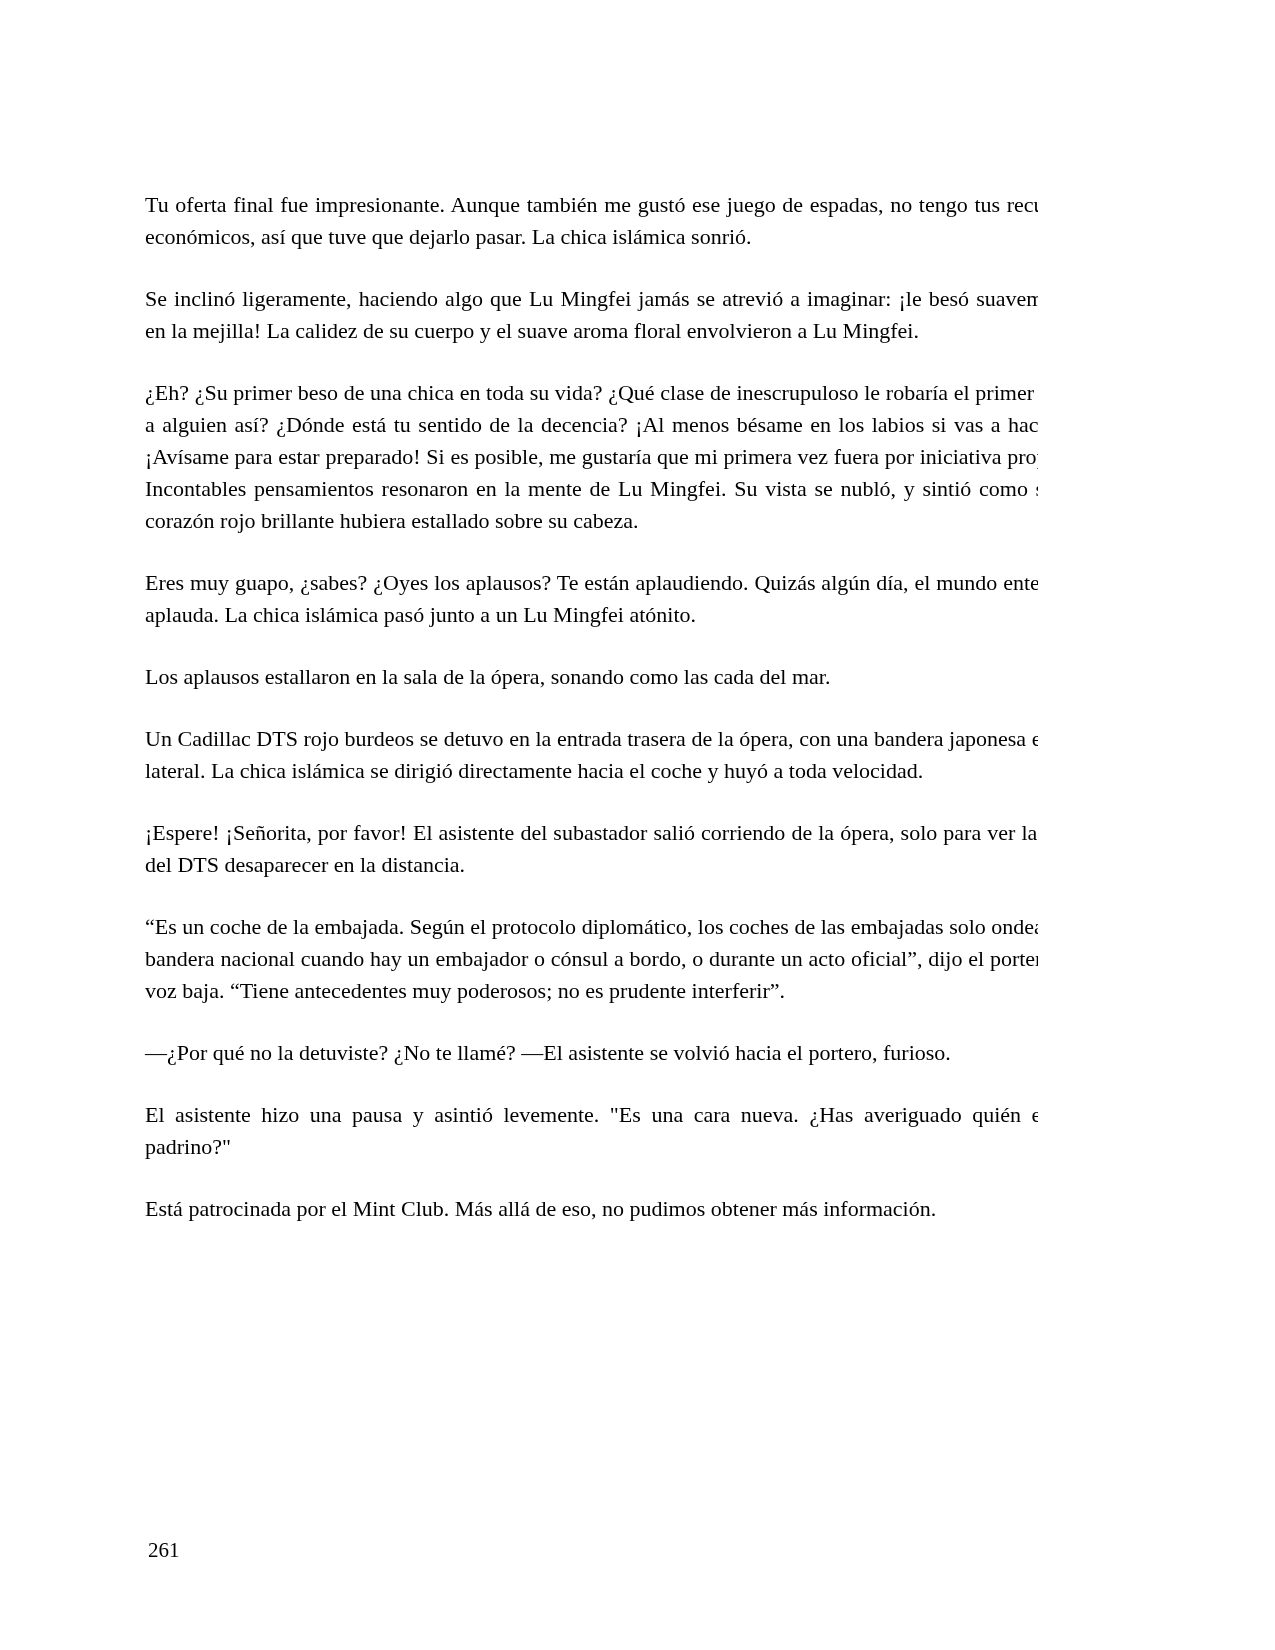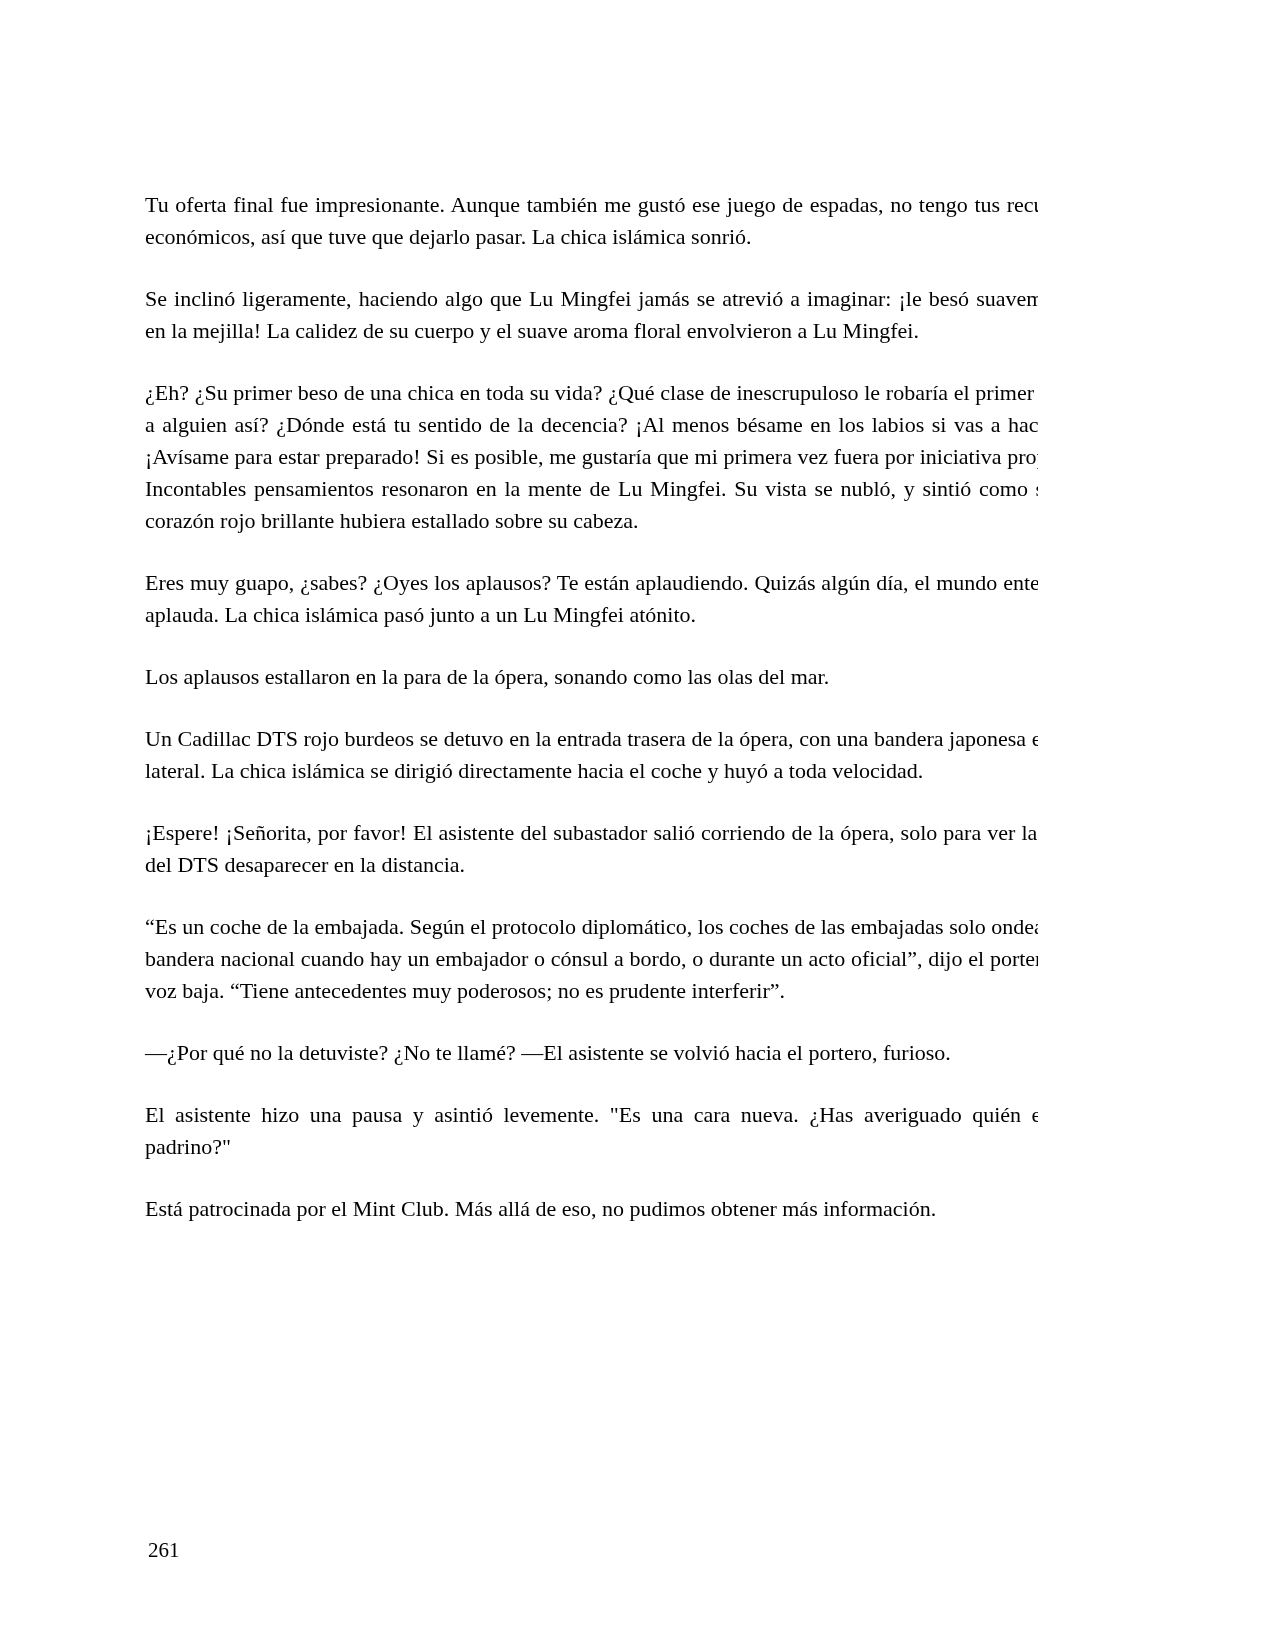--- a/index.html
+++ b/index.html
@@ -42,21 +42,21 @@
 </style>
 </head>
 <body>
 
 <div class="page">
   <div class="text-body">
     <p>Tu oferta final fue impresionante. Aunque también me gustó ese juego de espadas, no tengo tus recursos económicos, así que tuve que dejarlo pasar. La chica islámica sonrió.</p>
     <p>Se inclinó ligeramente, haciendo algo que Lu Mingfei jamás se atrevió a imaginar: ¡le besó suavemente en la mejilla! La calidez de su cuerpo y el suave aroma floral envolvieron a Lu Mingfei.</p>
     <p>¿Eh? ¿Su primer beso de una chica en toda su vida? ¿Qué clase de inescrupuloso le robaría el primer beso a alguien así? ¿Dónde está tu sentido de la decencia? ¡Al menos bésame en los labios si vas a hacerlo! ¡Avísame para estar preparado! Si es posible, me gustaría que mi primera vez fuera por iniciativa propia... Incontables pensamientos resonaron en la mente de Lu Mingfei. Su vista se nubló, y sintió como si un corazón rojo brillante hubiera estallado sobre su cabeza.</p>
     <p>Eres muy guapo, ¿sabes? ¿Oyes los aplausos? Te están aplaudiendo. Quizás algún día, el mundo entero te aplauda. La chica islámica pasó junto a un Lu Mingfei atónito.</p>
-    <p>Los aplausos estallaron en la para de la ópera, sonando como las olas del mar.</p>
+    <p>Los aplausos estallaron en la sala de la ópera, sonando como las cada del mar.</p>
     <p>Un Cadillac DTS rojo burdeos se detuvo en la entrada trasera de la ópera, con una bandera japonesa en un lateral. La chica islámica se dirigió directamente hacia el coche y huyó a toda velocidad.</p>
     <p>¡Espere! ¡Señorita, por favor! El asistente del subastador salió corriendo de la ópera, solo para ver la cola del DTS desaparecer en la distancia.</p>
     <p>“Es un coche de la embajada. Según el protocolo diplomático, los coches de las embajadas solo ondean su bandera nacional cuando hay un embajador o cónsul a bordo, o durante un acto oficial”, dijo el portero en voz baja. “Tiene antecedentes muy poderosos; no es prudente interferir”.</p>
     <p>—¿Por qué no la detuviste? ¿No te llamé? —El asistente se volvió hacia el portero, furioso.</p>
     <p>El asistente hizo una pausa y asintió levemente. "Es una cara nueva. ¿Has averiguado quién es su padrino?"</p>
     <p>Está patrocinada por el Mint Club. Más allá de eso, no pudimos obtener más información.</p>
   </div>
   <div class="page-number">261</div>
 </div>
 

